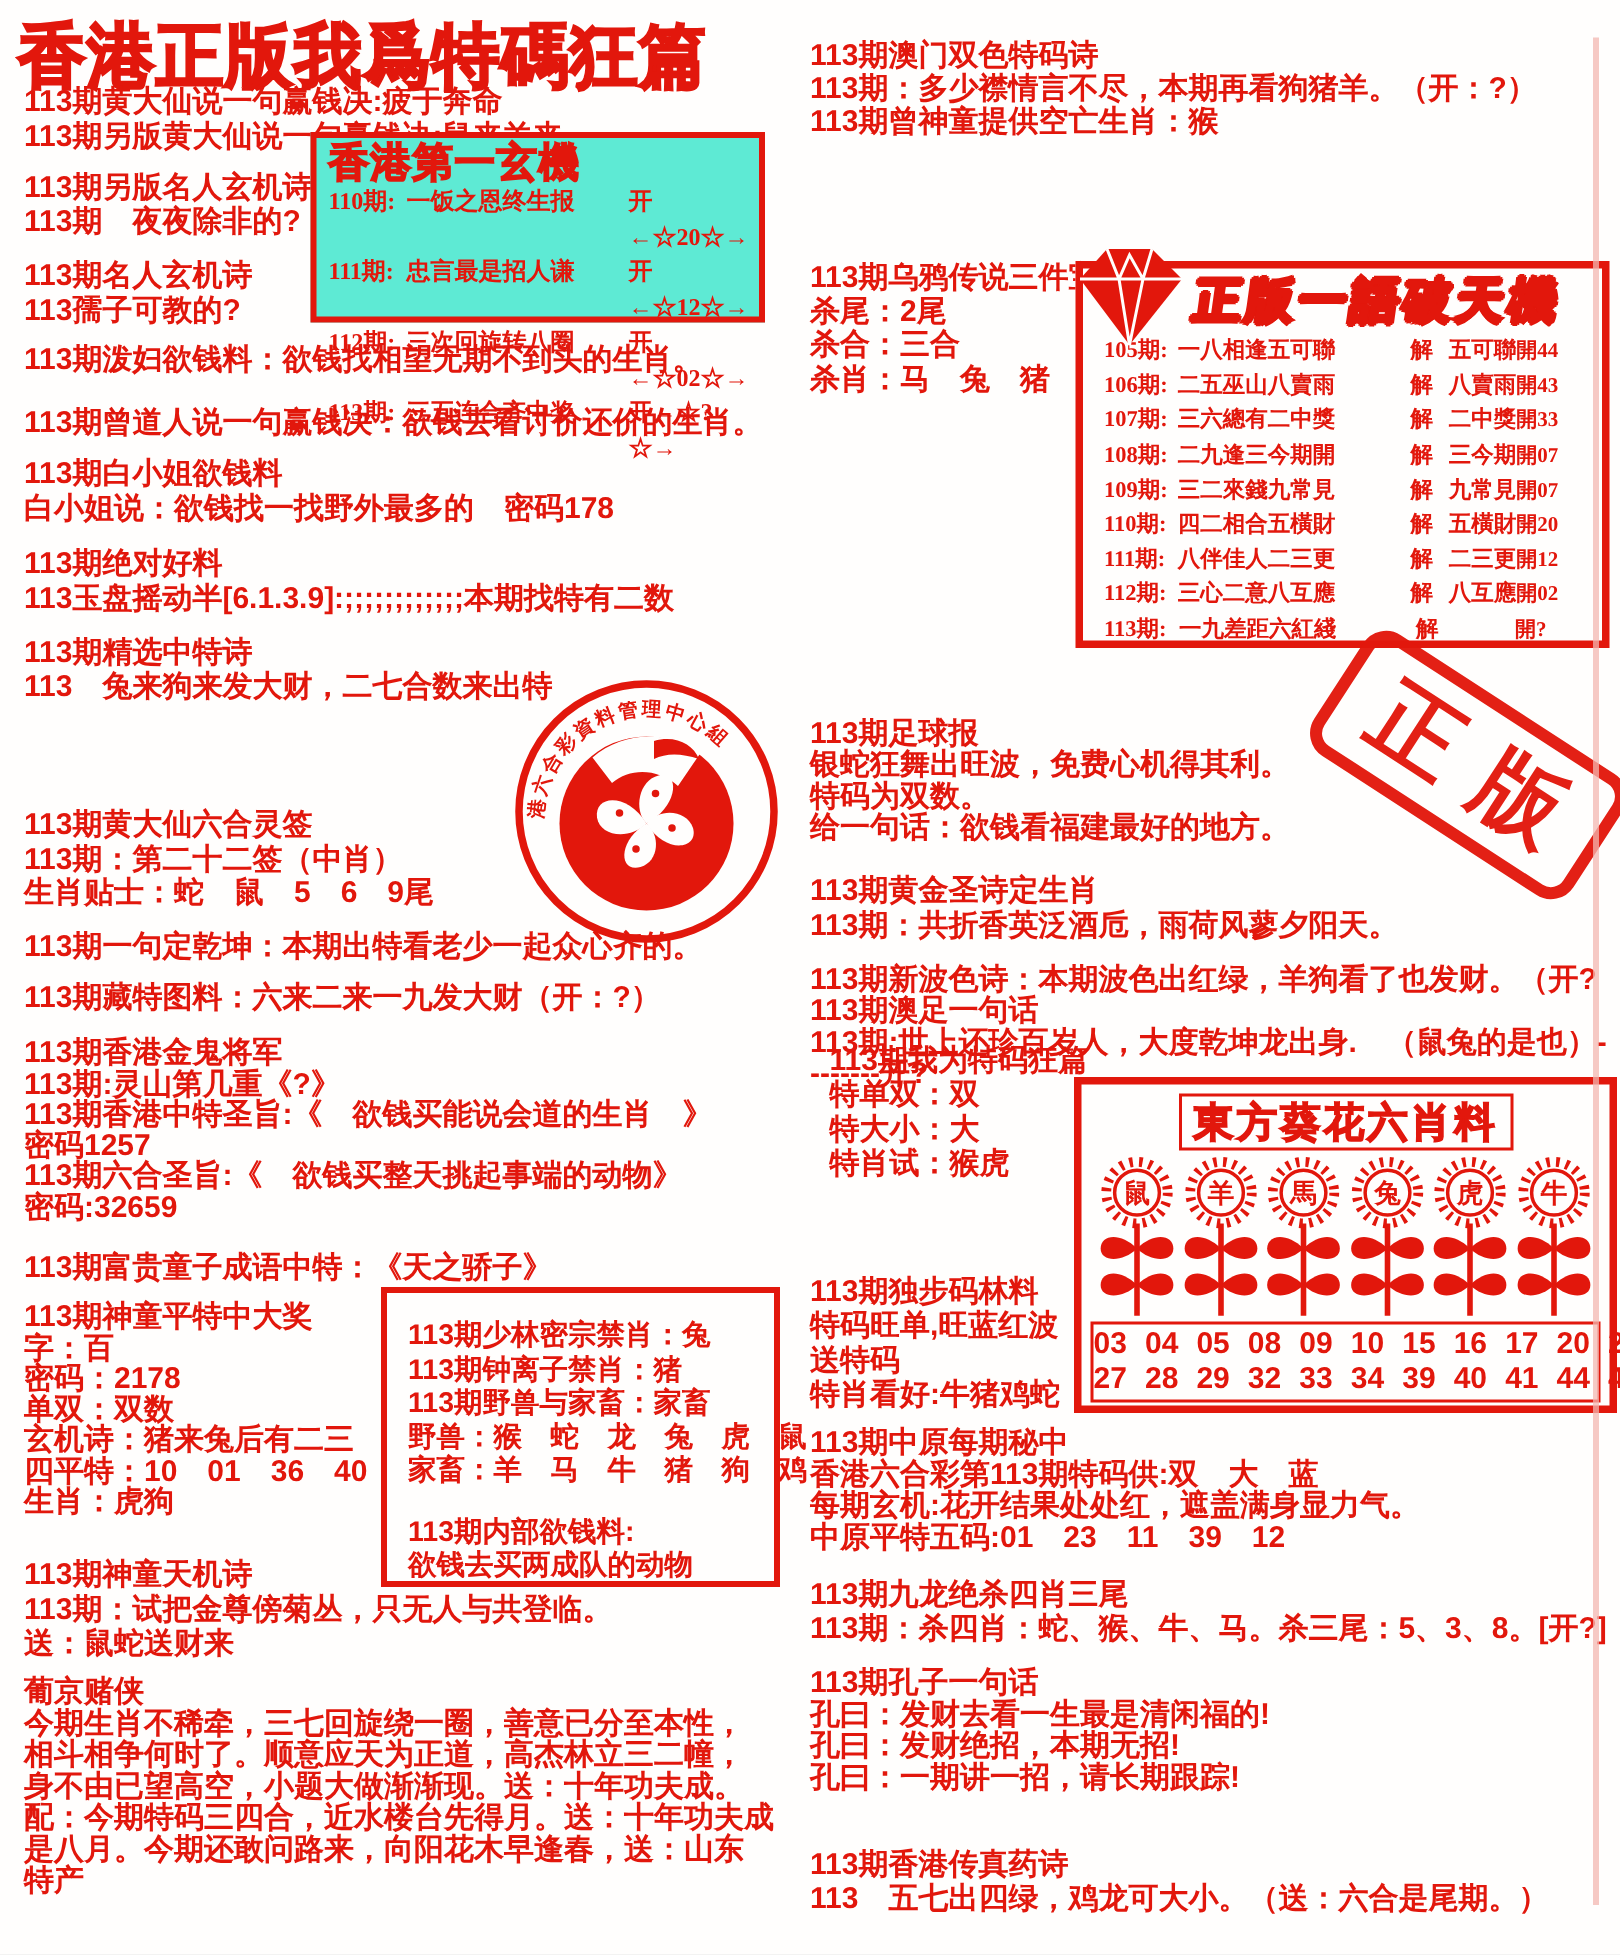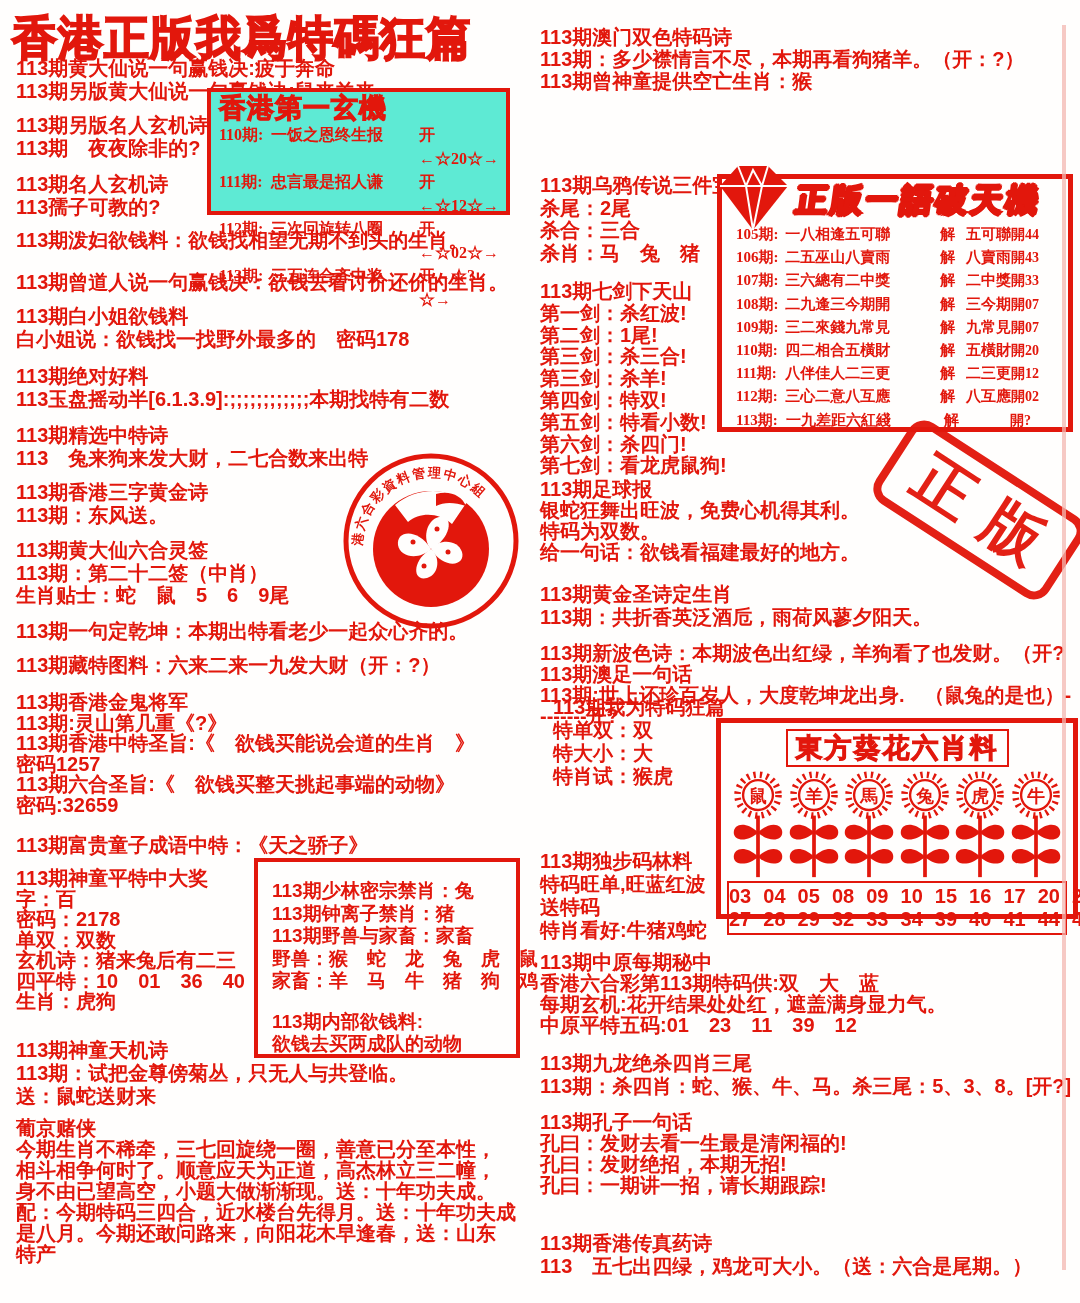--- a/index.html
+++ b/index.html
@@ -31,21 +31,21 @@
   .tj-row{display:flex;font-family:"Liberation Serif",serif;font-size:15px;line-height:23.2px;white-space:nowrap;}
   .tj-period{width:50px;}
   .tj-phrase{width:158px;}
   .tj-jie{width:26px;}
   .tj-ans{flex:1;}
   .tj-open{width:50px;font-size:14px;}
   
   .shaolin{width:266px;height:200px;border:4px solid #e2170c;box-sizing:border-box;
            padding:18px 10px 0 14px;font-size:19px;line-height:22.5px;background:#fffefd;}
   
-  .sunbox{width:362px;height:201px;border:5px solid #e2170c;box-sizing:border-box;background:#fffefd;}
+  .sunbox{width:362px;height:224px;border:5px solid #e2170c;box-sizing:border-box;background:#fffefd;}
   .sun-title{margin:6px auto 0;width:fit-content;border:2.5px solid #e2170c;padding:0 8px;
              font-size:27px;line-height:34px;letter-spacing:2px;-webkit-text-stroke:1px #e2170c;white-space:nowrap;}
   .flower-row{display:flex;justify-content:space-between;padding:2px 10px 0;height:112px;}
   .numbers{margin:0 6px;border:2.5px solid #e2170c;text-align:center;font-size:20px;line-height:23px;
            padding:2px 0;word-spacing:6.5px;}
   
   .zb-stamp{width:206px;height:96px;border:8px solid #e2170c;border-radius:18px;box-sizing:border-box;
             transform:rotate(33deg);display:flex;align-items:center;justify-content:center;
             font-size:60px;letter-spacing:22px;padding-left:22px;opacity:.96;}
   .edge-line{background:#f3b7b0;opacity:.75;}
@@ -106,24 +106,20 @@
     <div class="ln">113期白小姐欲钱料</div>
     <div class="ln">白小姐说：欲钱找一找野外最多的　密码178</div>
   </div>
   <div class="abs blk" style="left:16px;top:365px;">
     <div class="ln">113期绝对好料</div>
     <div class="ln">113玉盘摇动半[6.1.3.9]:;;;;;;;;;;;;本期找特有二数</div>
   </div>
   <div class="abs blk" style="left:16px;top:424px;">
     <div class="ln">113期精选中特诗</div>
     <div class="ln">113　兔来狗来发大财，二七合数来出特</div>
-  </div>
-  <div class="abs blk" style="left:16px;top:481px;">
-    <div class="ln">113期香港三字黄金诗</div>
-    <div class="ln">113期：东风送。</div>
   </div>
   <div class="abs blk" style="left:16px;top:539px;">
     <div class="ln">113期黄大仙六合灵签</div>
     <div class="ln">113期：第二十二签（中肖）</div>
     <div class="ln">生肖贴士：蛇　鼠　5　6　9尾</div>
   </div>
   <div class="abs blk" style="left:16px;top:620px;">
     <div class="ln">113期一句定乾坤：本期出特看老少一起众心齐的。</div>
   </div>
   <div class="abs blk" style="left:16px;top:654px;">
@@ -207,31 +203,20 @@
     <div class="ln">113期澳门双色特码诗</div>
     <div class="ln">113期：多少襟情言不尽，本期再看狗猪羊。（开：?）</div>
     <div class="ln">113期曾神童提供空亡生肖：猴</div>
   </div>
   <div class="abs blk" style="left:540px;top:174px;">
     <div class="ln">113期乌鸦传说三件宝</div>
     <div class="ln">杀尾：2尾</div>
     <div class="ln">杀合：三合</div>
     <div class="ln">杀肖：马　兔　猪</div>
   </div>
-  <div class="abs blk" style="left:540px;top:281px;line-height:21.8px;">
-    <div class="ln">113期七剑下天山</div>
-    <div class="ln">第一剑：杀红波!</div>
-    <div class="ln">第二剑：1尾!</div>
-    <div class="ln">第三剑：杀三合!</div>
-    <div class="ln">第三剑：杀羊!</div>
-    <div class="ln">第四剑：特双!</div>
-    <div class="ln">第五剑：特看小数!</div>
-    <div class="ln">第六剑：杀四门!</div>
-    <div class="ln">第七剑：看龙虎鼠狗!</div>
-  </div>
 
   <div class="abs tianji" style="left:717px;top:174px;">
     <div class="tj-title">正版一語破天機</div>
     <div class="tj-rows">
       <div class="tj-row">
           <span class="tj-period">105期:</span>
           <span class="tj-phrase">一八相逢五可聯</span>
           <span class="tj-jie">解</span>
           <span class="tj-ans">五可聯</span>
           <span class="tj-open">開44</span>

